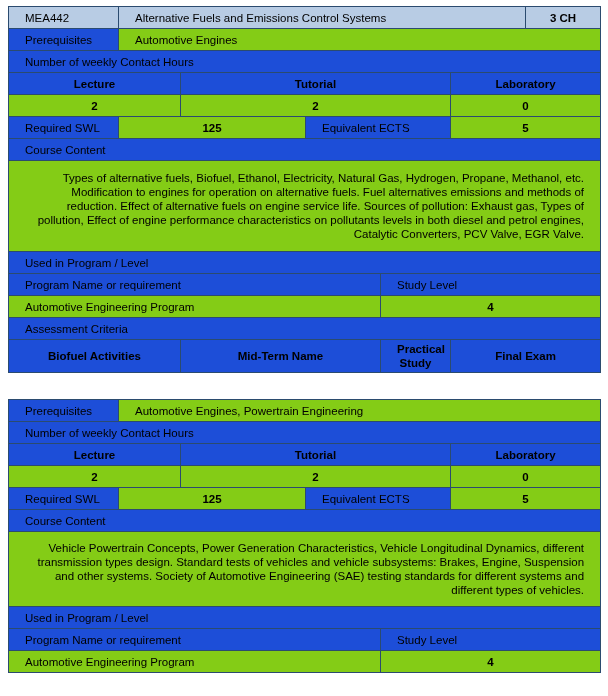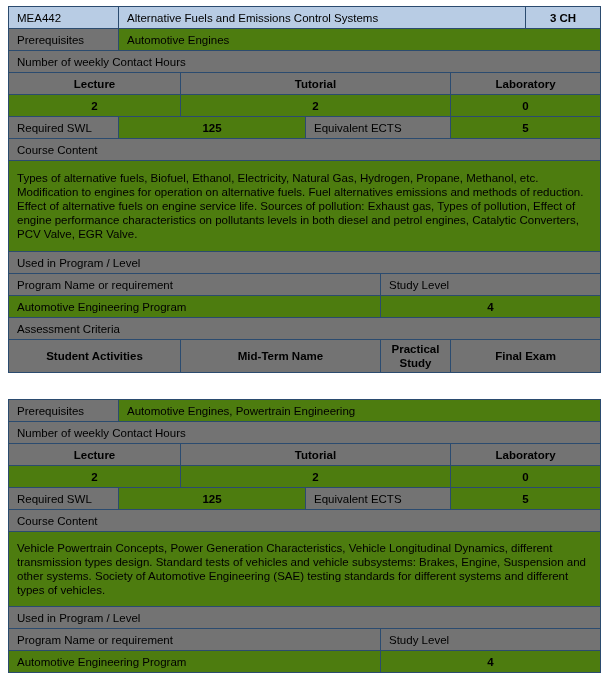--- a/index.html
+++ b/index.html
@@ -20,39 +20,39 @@
     box-sizing: border-box;
     width: 608px;
   }
   table.course {
     border-collapse: collapse;
     width: 592px;
     table-layout: fixed;
   }
   table.course td {
     border: 1px solid #2b4b6f;
-    padding: 2px 8px;
+    padding: 2px 16px;
     vertical-align: middle;
     height: 17px;
     line-height: 14px;
     font-size: 11.5px;
   }
   .hdr-blue {
     background: #b8cce4;
   }
   .green {
-    background: #737373;
+    background: #1d4ed8;
   }
   .white {
-    background: #4d7c0f;
+    background: #84cc16;
   }
   .center { text-align: center; font-weight: bold; }
   .left { text-align: left; }
   .content-cell {
-    text-align: left;
+    text-align: right;
     vertical-align: top;
     padding: 3px 5px;
     line-height: 15px;
   }
   .spacer {
     height: 26px;
   }
 </style>
 </head>
 <body>
@@ -112,21 +112,21 @@
       <td class="green left" colspan="3">Study Level</td>
     </tr>
     <tr>
       <td class="white left" colspan="4">Automotive Engineering Program</td>
       <td class="white center" colspan="3">4</td>
     </tr>
     <tr>
       <td class="green left" colspan="7">Assessment Criteria</td>
     </tr>
     <tr>
-      <td class="green center" colspan="2">Student Activities</td>
+      <td class="green center" colspan="2">Biofuel Activities</td>
       <td class="green center" colspan="2">Mid-Term Name</td>
       <td class="green center">Practical Study</td>
       <td class="green center" colspan="2">Final Exam</td>
     </tr>
   </tbody>
     </table>
 
   <div class="spacer"></div>
 
   <table class="course">

